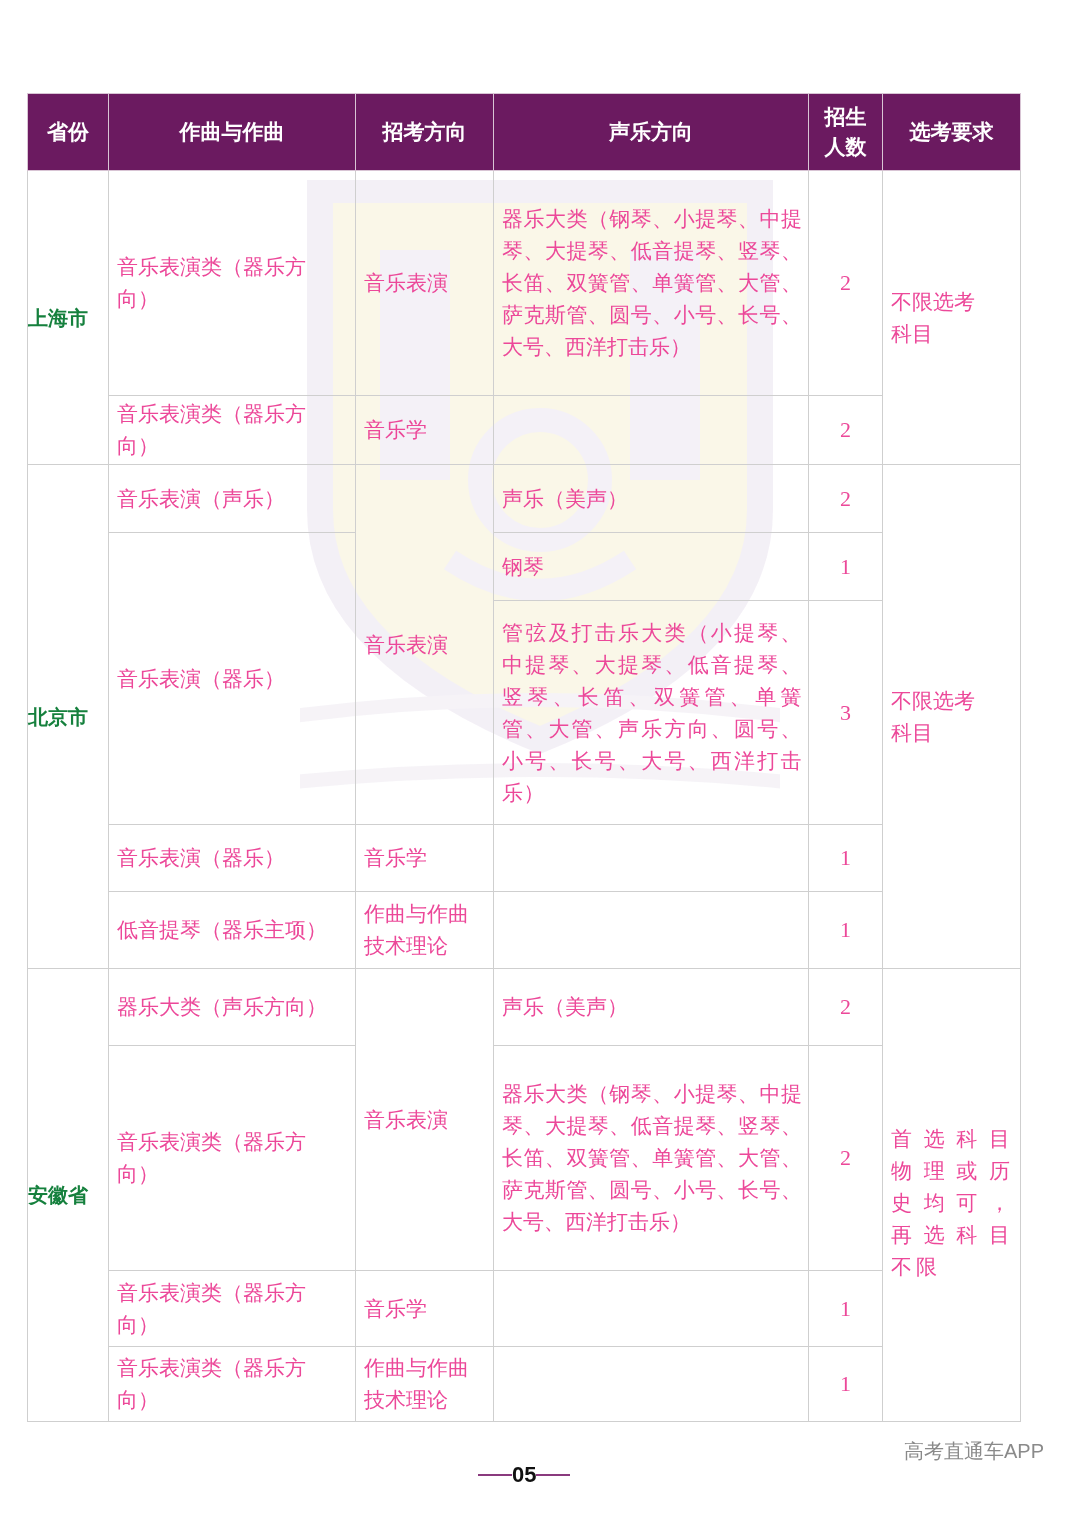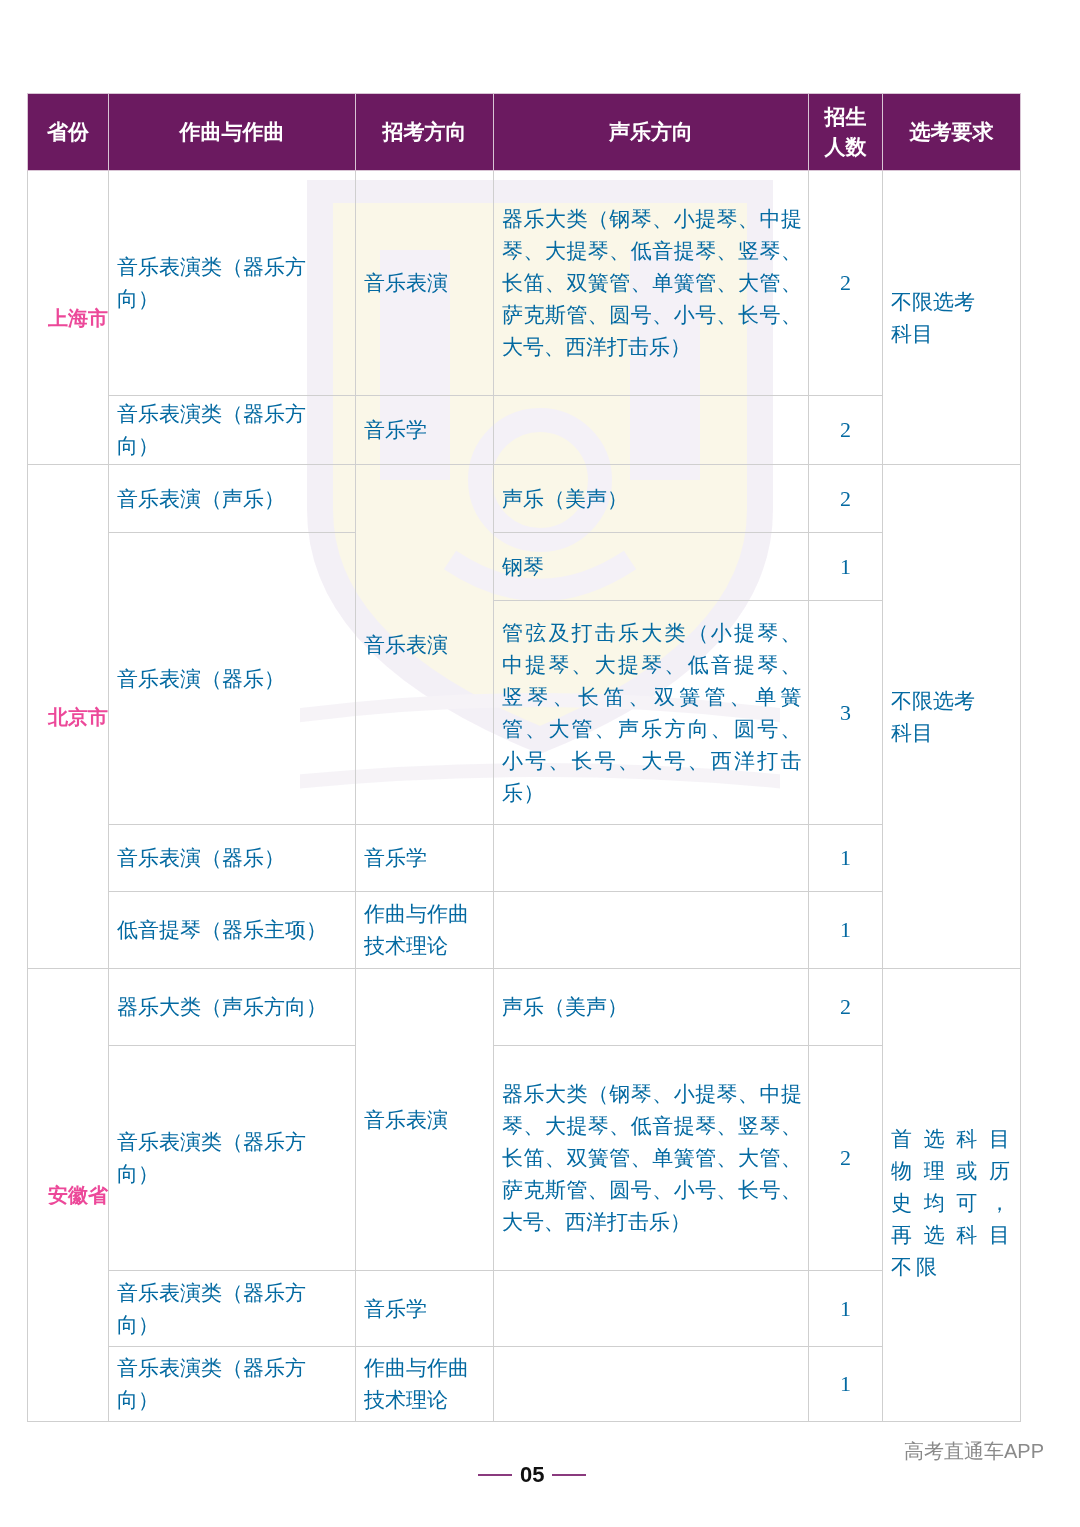--- a/index.html
+++ b/index.html
@@ -12,31 +12,31 @@
   }
 
   .tbl-wrap { position: absolute; left: 27px; top: 93px; width: 993px; z-index: 1; }
   table { border-collapse: collapse; width: 993px; table-layout: fixed; background: transparent; }
   th, td { border: 1.5px solid #cfcfcf; font-size: 21px; line-height: 32px; }
   thead th {
     background: #6b1a60; color: #ffffff; font-weight: bold;
     text-align: center; vertical-align: middle; height: 77px;
     border-color: #d8c4d4; font-size: 21px; line-height: 30px;
   }
-  td { vertical-align: middle; padding: 0 8px; color: #0369a1; background: transparent; }
-  td.prov { text-align: right; font-weight: bold; color: #ec4899; font-size: 20px; padding: 0; }
+  td { vertical-align: middle; padding: 0 8px; color: #ec4899; background: transparent; }
+  td.prov { text-align: left; font-weight: bold; color: #15803d; font-size: 20px; padding: 0; }
   td.num { text-align: center; font-family: "Liberation Serif", serif; font-size: 22px; }
   td.req { text-align: left; }
   td.req.justify { text-align: justify; text-align-last: left; letter-spacing: 4px; padding: 16px 6px 0 8px; }
   td.dir { padding: 0 6px 0 8px; text-align: justify; }
   td.dir.spaced { letter-spacing: 0.5px; }
 
   .footer-page {
     position: absolute; left: 478px; top: 1458px; height: 34px;
-    display: flex; align-items: center; gap: 8px; z-index: 1;
+    display: flex; align-items: center; gap: 0; z-index: 1;
   }
   .footer-line { width: 34px; height: 2px; background: #8a3a7e; }
   .footer-num { font-family: "Liberation Sans", sans-serif; font-weight: bold; font-size: 22px; color: #111; }
   .footer-brand {
     position: absolute; left: 904px; top: 1438px; font-family: "Liberation Sans", sans-serif;
     font-size: 20px; color: #8a8a8a; z-index: 1;
   }
 </style>
 </head>
 <body>

